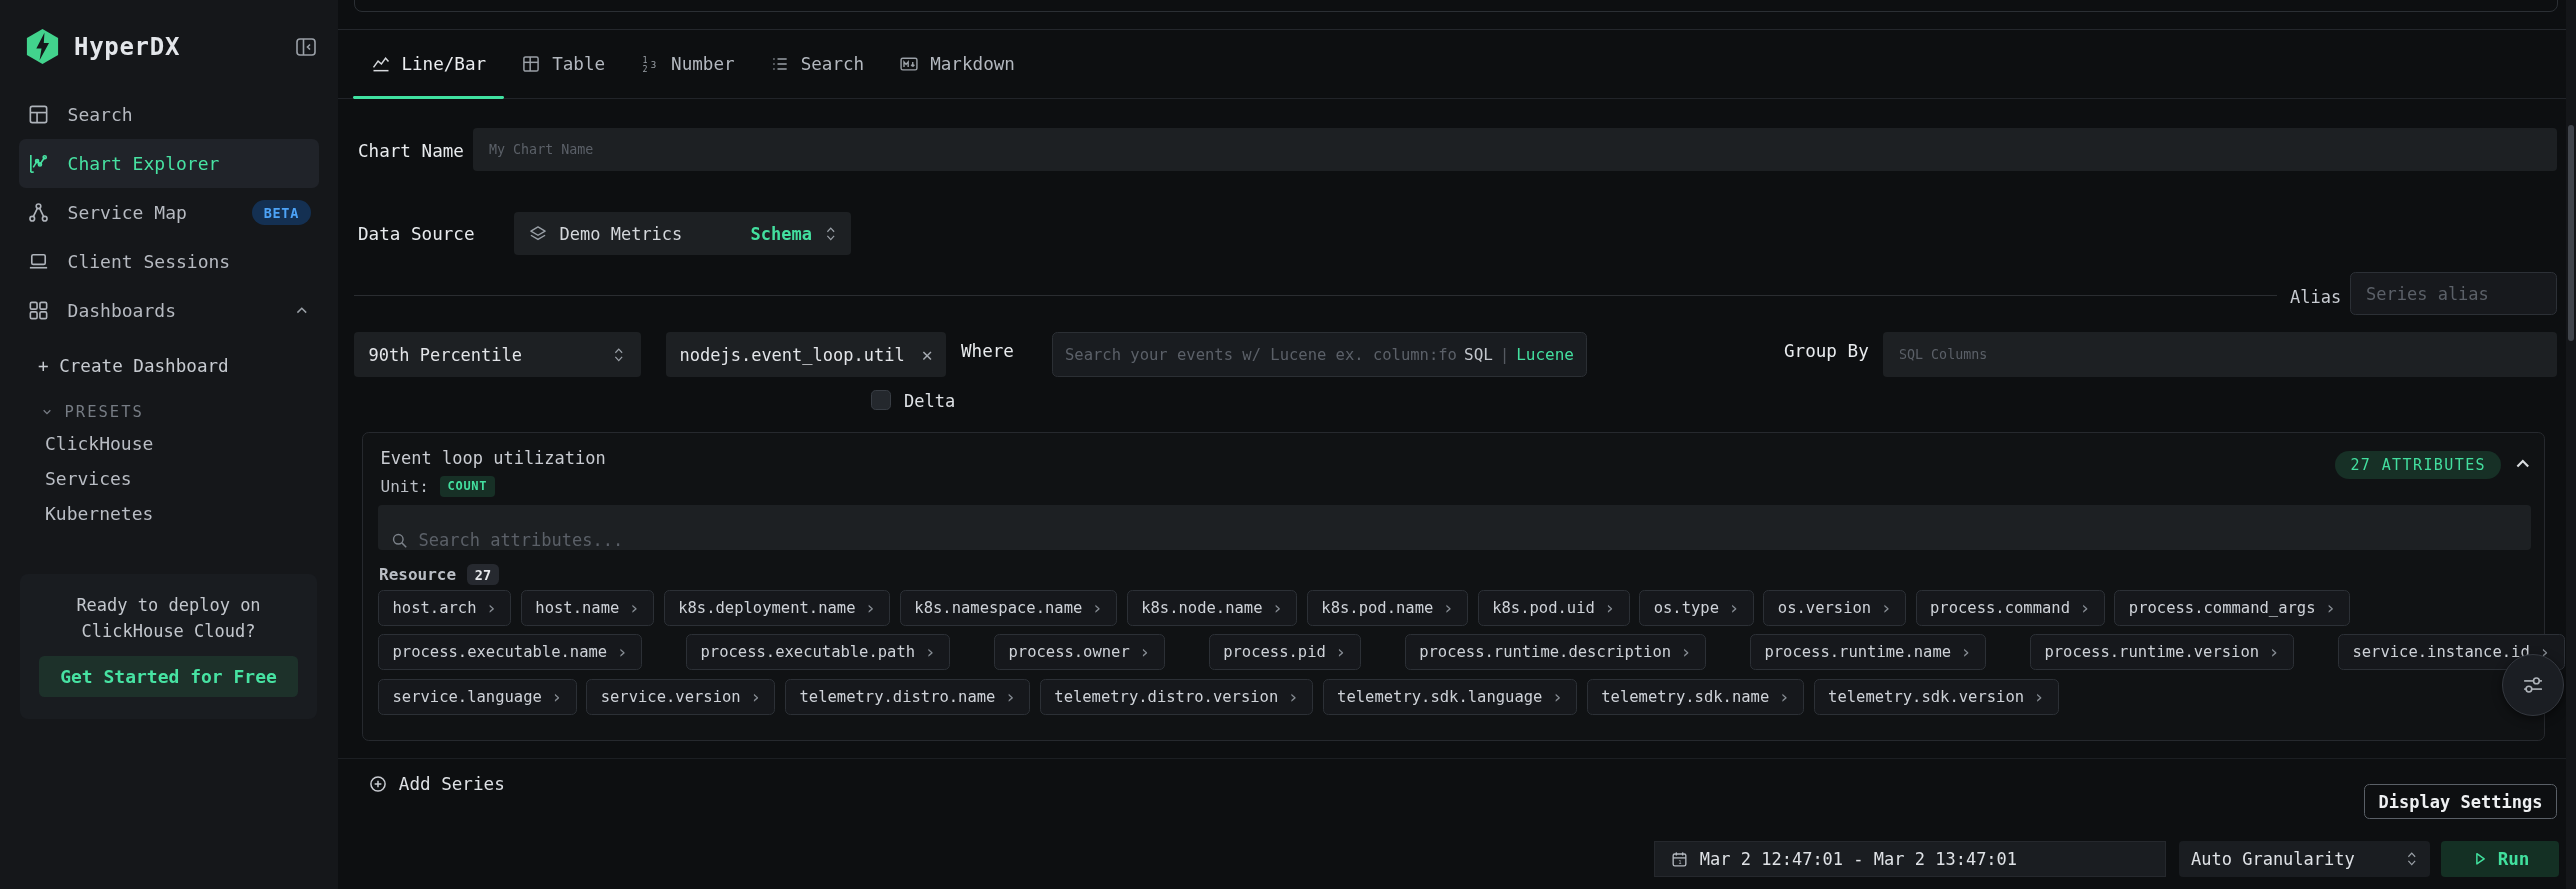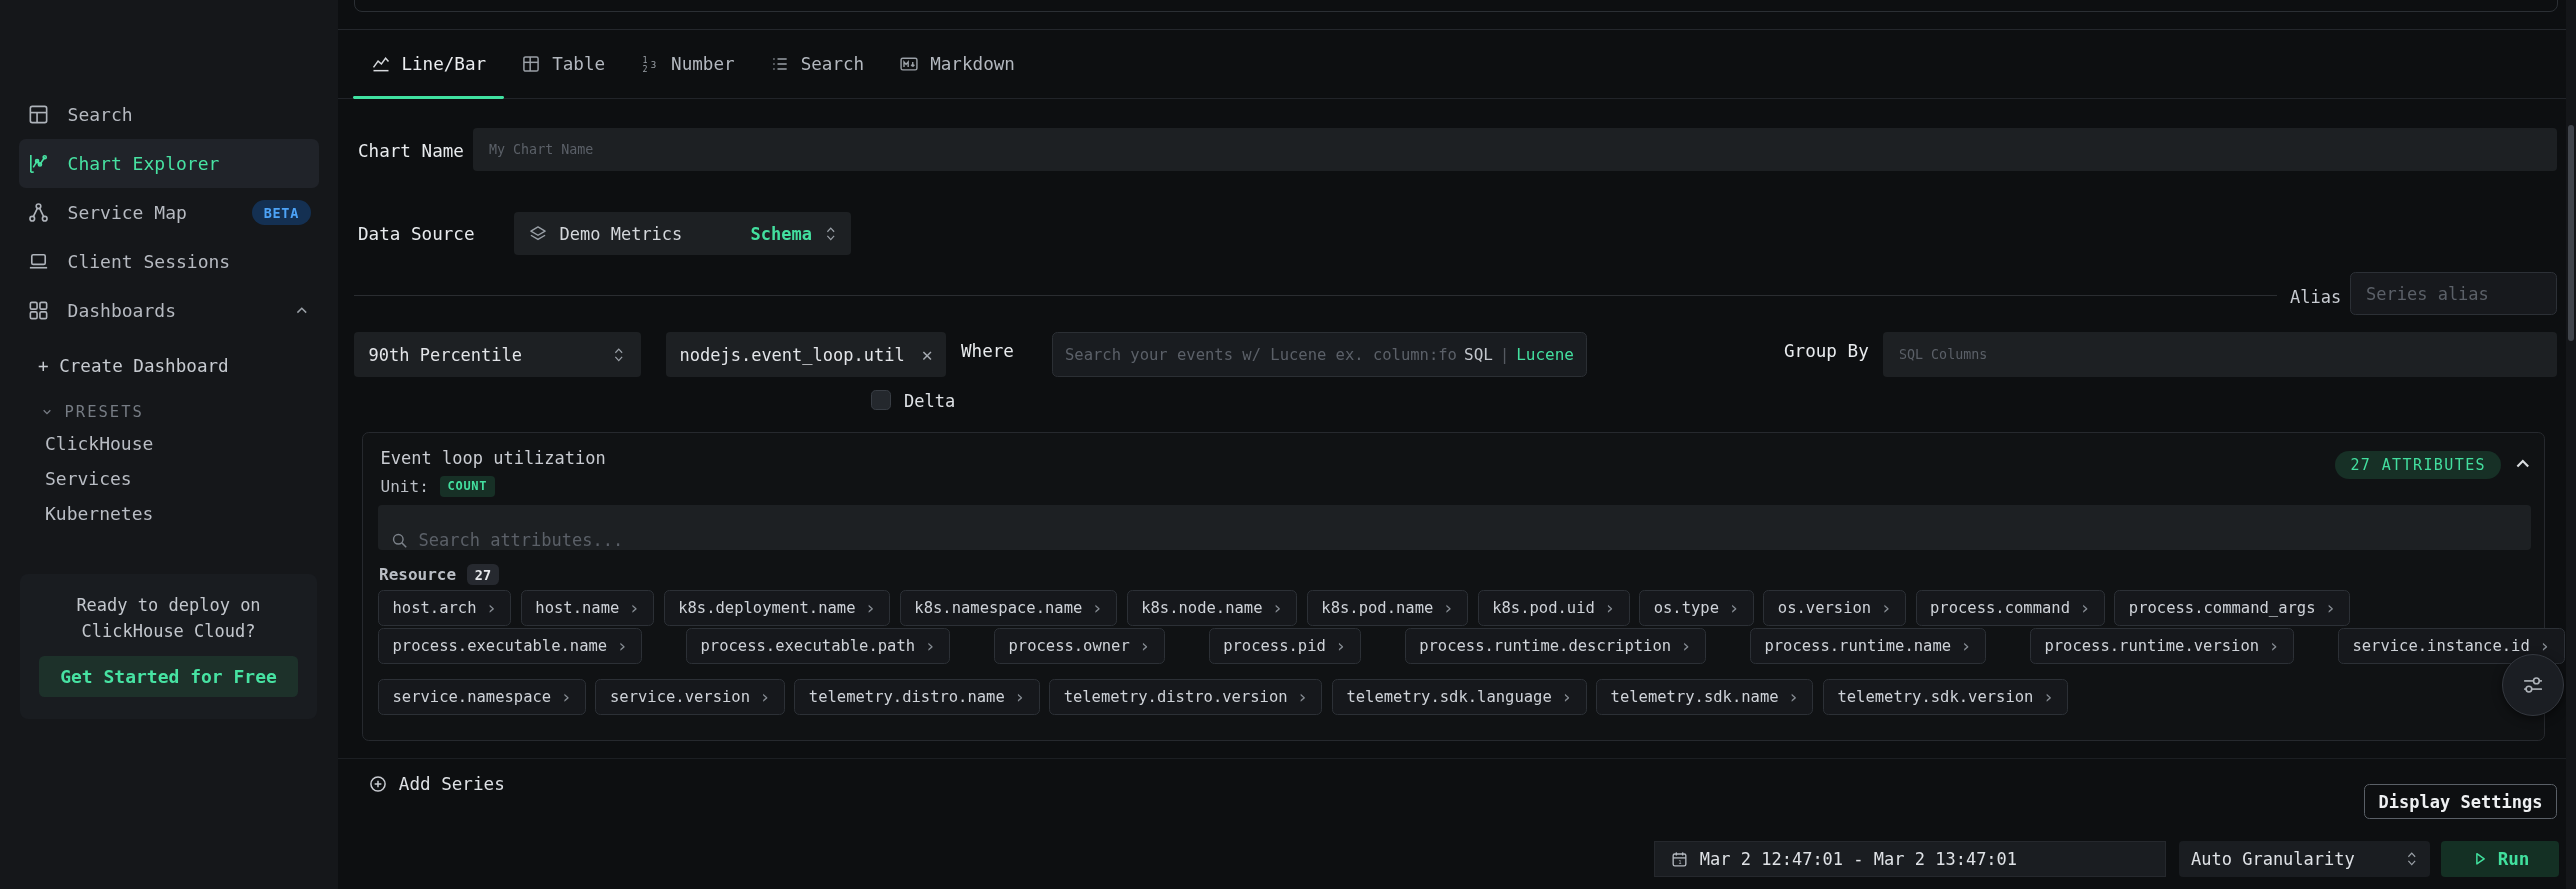--- a/index.html
+++ b/index.html
@@ -78,21 +78,21 @@
   .unit-badge { background:#173026; color:#43df9f; font-size:12px; font-weight:bold; letter-spacing:0.7px; padding:3.4px 8px; border-radius:4px; }
   .attr-badge { position:absolute; right:43px; top:17.6px; background:#173026; color:#43df9f; font-size:15px; font-weight:normal; letter-spacing:1.4px; padding:5.4px 15px; border-radius:675px; }
   .panel-collapse { position:absolute; right:10.8px; top:20px; color:#d9dcdf; cursor:pointer; }
   .attr-search { position:absolute; left:15px; top:72px; width:2153px; height:45px; padding:0 12px; gap:9.5px;align-items:flex-end; }
   .attr-search input.fld { font-size:17px; }
   .attr-search .micon { color:#7c828a; flex:0 0 auto; }
   .group-row { position:absolute; left:16px; top:131px; display:flex; align-items:center; gap:10.8px; }
   .group-name { font-size:16px; font-weight:bold; color:#b9bdc4; }
   .group-count { background:#26292f; color:#e6e8eb; font-size:13.5px; font-weight:bold; padding:2.7px 8px; border-radius:5.4px; }
   .chip-row { position:absolute; left:15px; right:15px; display:flex; gap:9.5px; }
-  .chip-row.r0 { top:157px; } .chip-row.r1 { top:195px;gap:44px; } .chip-row.r2 { top:246px; }
+  .chip-row.r0 { top:157px; } .chip-row.r1 { top:201px;gap:44px; } .chip-row.r2 { top:246px; }
   .chip { display:flex; align-items:center; gap:9.5px; height:36px; padding:0 13.5px; background:#16181c; border:0.7px solid #2c3036; border-radius:5.4px; color:#ced2d8; font-family:inherit; font-size:15.5px; cursor:pointer; white-space:nowrap; }
   .chip .chip-caret { color:#878d94; font-size:18px; line-height:1; }
 
   
   .footer-rule { position:absolute; left:0; top:758px; width:2238px; height:0.7px; background:#1c1f23; }
   .add-series { position:absolute; left:30px; top:774px; display:flex; align-items:center; gap:10.8px; font-size:17.6px; color:#dfe2e6; cursor:pointer; }
   .add-series .aicon { color:#c9ccd2; }
   .display-settings { position:absolute; left:2026px; top:784px; width:193px; height:35px; background:transparent; border:0.7px solid #5a6067; border-radius:5.4px; color:#eef0f2; font-family:inherit; font-size:17px; font-weight:600; cursor:pointer; }
   .daterange { position:absolute; left:1316px; top:841px; width:512px; height:36px; background:#1a1d21; border:0.7px solid #25282d; border-radius:0; display:flex; align-items:center; gap:10.8px; padding:0 15px; font-size:17px; color:#dfe2e6; cursor:pointer; }
   .daterange .cicon { color:#b3b8bf; flex:0 0 auto; }
@@ -103,20 +103,36 @@
   .fab { position:absolute; left:2164px; top:654px; width:62px; height:62px; border-radius:50%; background:#1b1e23; border:0.7px solid #34383f; display:flex; align-items:center; justify-content:center; color:#aeb3b9; cursor:pointer; box-shadow:0 2.7px 9.5px rgba(0,0,0,.5); }
 
   
   .scrollbar { position:absolute; right:0; top:0; width:10px; height:889px; background:#141619; }
   .scroll-thumb { position:absolute; left:2px; top:125px; width:6px; height:216px; background:#40444b; border-radius:3.4px; }
 </style>
 </head>
 <body>
 
 <aside class="sidebar">
+  <div class="logo-row">
+    <span>
+      <svg width="39" height="39" viewBox="0 0 24 24">
+          <polygon points="12,1.2 21.6,6.8 21.6,17.2 12,22.8 2.4,17.2 2.4,6.8" fill="#42d38d"></polygon>
+          <path d="M13.2 3.6 L8.2 13.2 h3.2 L10.2 20.4 L16 9.8 h-3.2 Z" fill="#15171a"></path>
+        </svg>
+    </span>
+    <span class="logo-text">HyperDX</span>
+    <span class="collapse-btn">
+      <svg width="24" height="24" viewBox="0 0 24 24" fill="none" stroke="currentColor" stroke-width="1.6">
+          <rect x="3" y="4" width="18" height="16" rx="3"></rect>
+          <line x1="9.5" y1="4" x2="9.5" y2="20"></line>
+          <path d="M16 9.5 L13.5 12 L16 14.5"></path>
+        </svg>
+    </span>
+  </div>
 
   <nav class="nav">
     <div class="nav-item">
       <span class="nicon">
         <svg width="23" height="23" viewBox="0 0 24 24" fill="none" stroke="currentColor" stroke-width="1.7">
             <rect x="3.5" y="3.5" width="17" height="17" rx="2"></rect>
             <line x1="3.5" y1="10" x2="20.5" y2="10"></line>
             <line x1="10.5" y1="10" x2="10.5" y2="20.5"></line>
           </svg>
       </span>
@@ -414,21 +430,21 @@
           <span>service.instance.id</span>
           <span class="chip-caret">›</span>
         </button>
         <button class="chip">
           <span>service.name</span>
           <span class="chip-caret">›</span>
         </button>
       </div>
     <div class="chip-row r2">
         <button class="chip">
-          <span>service.namespace</span>
+          <span>service.language</span>
           <span class="chip-caret">›</span>
         </button>
         <button class="chip">
           <span>service.version</span>
           <span class="chip-caret">›</span>
         </button>
         <button class="chip">
           <span>telemetry.distro.name</span>
           <span class="chip-caret">›</span>
         </button>

